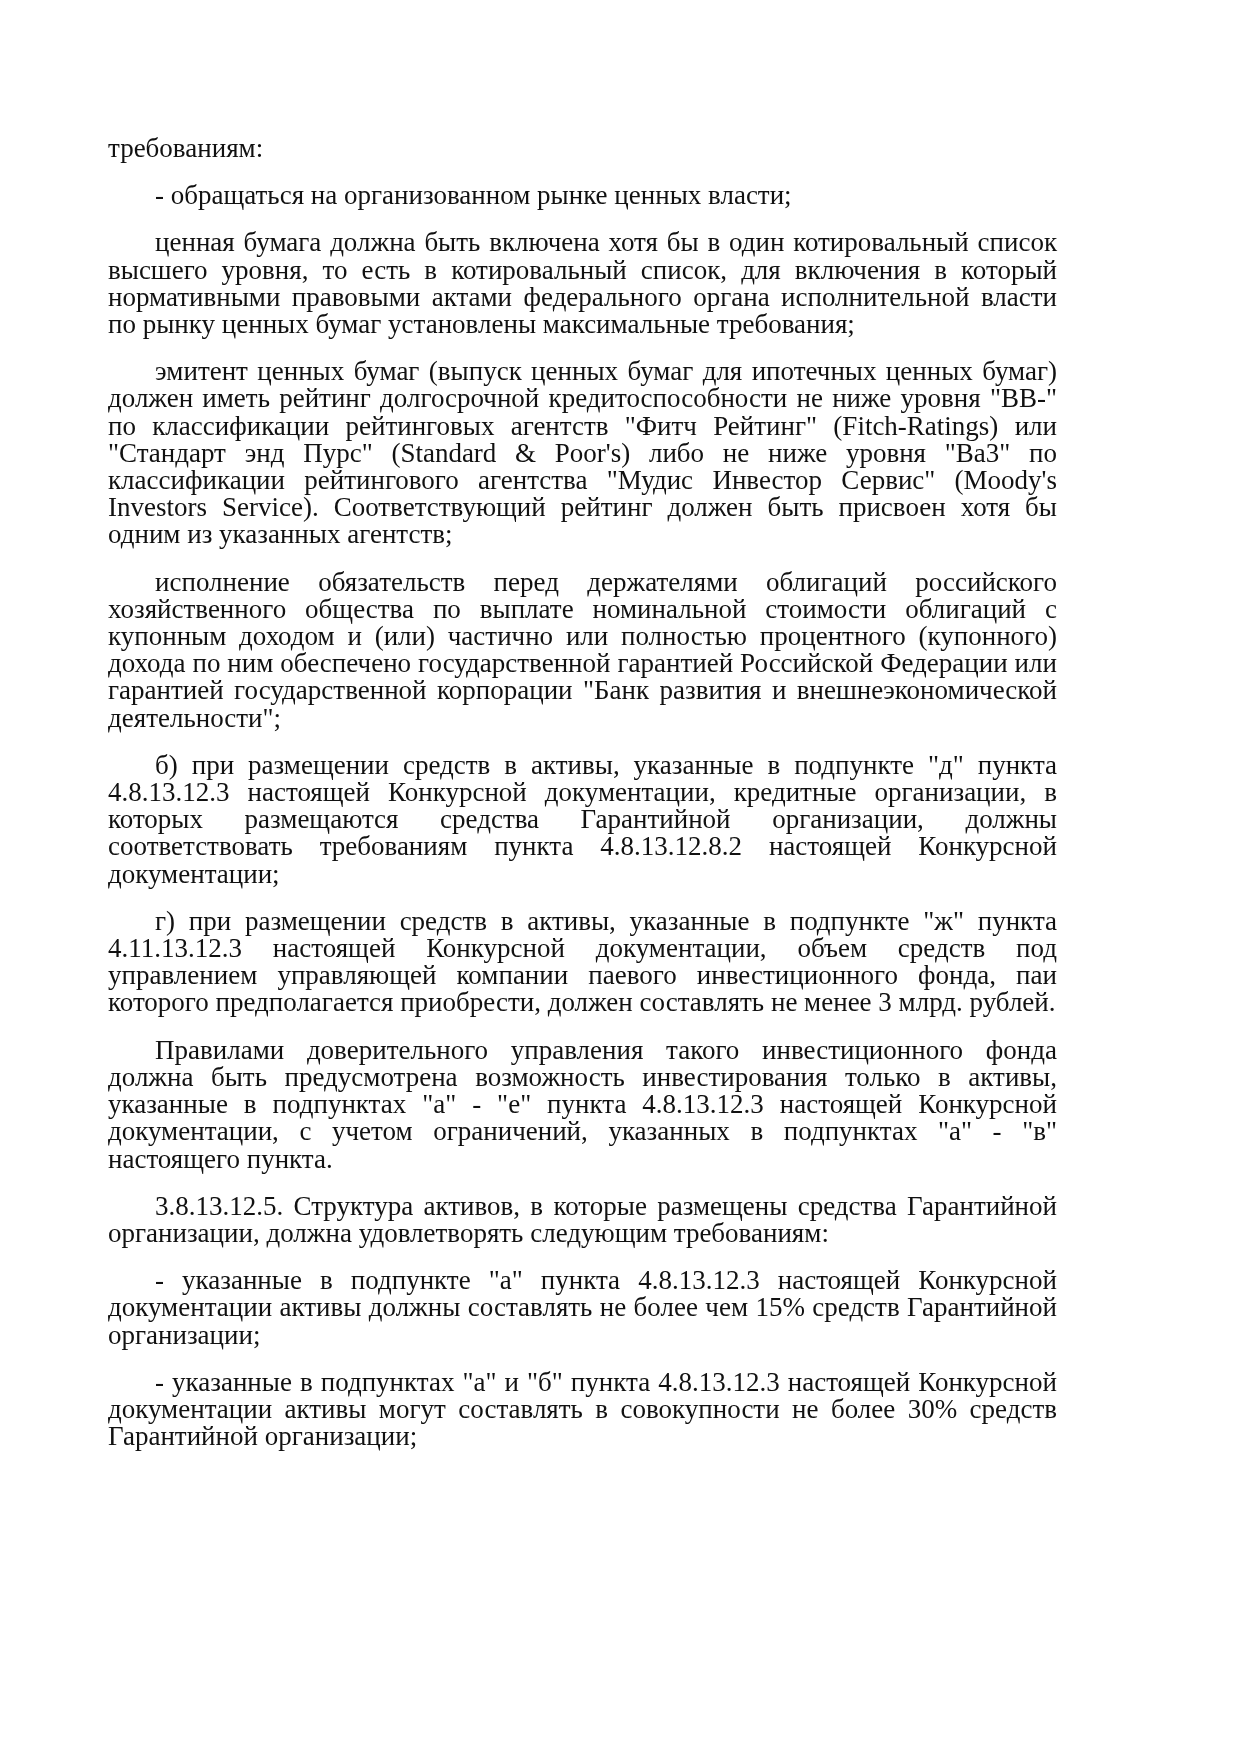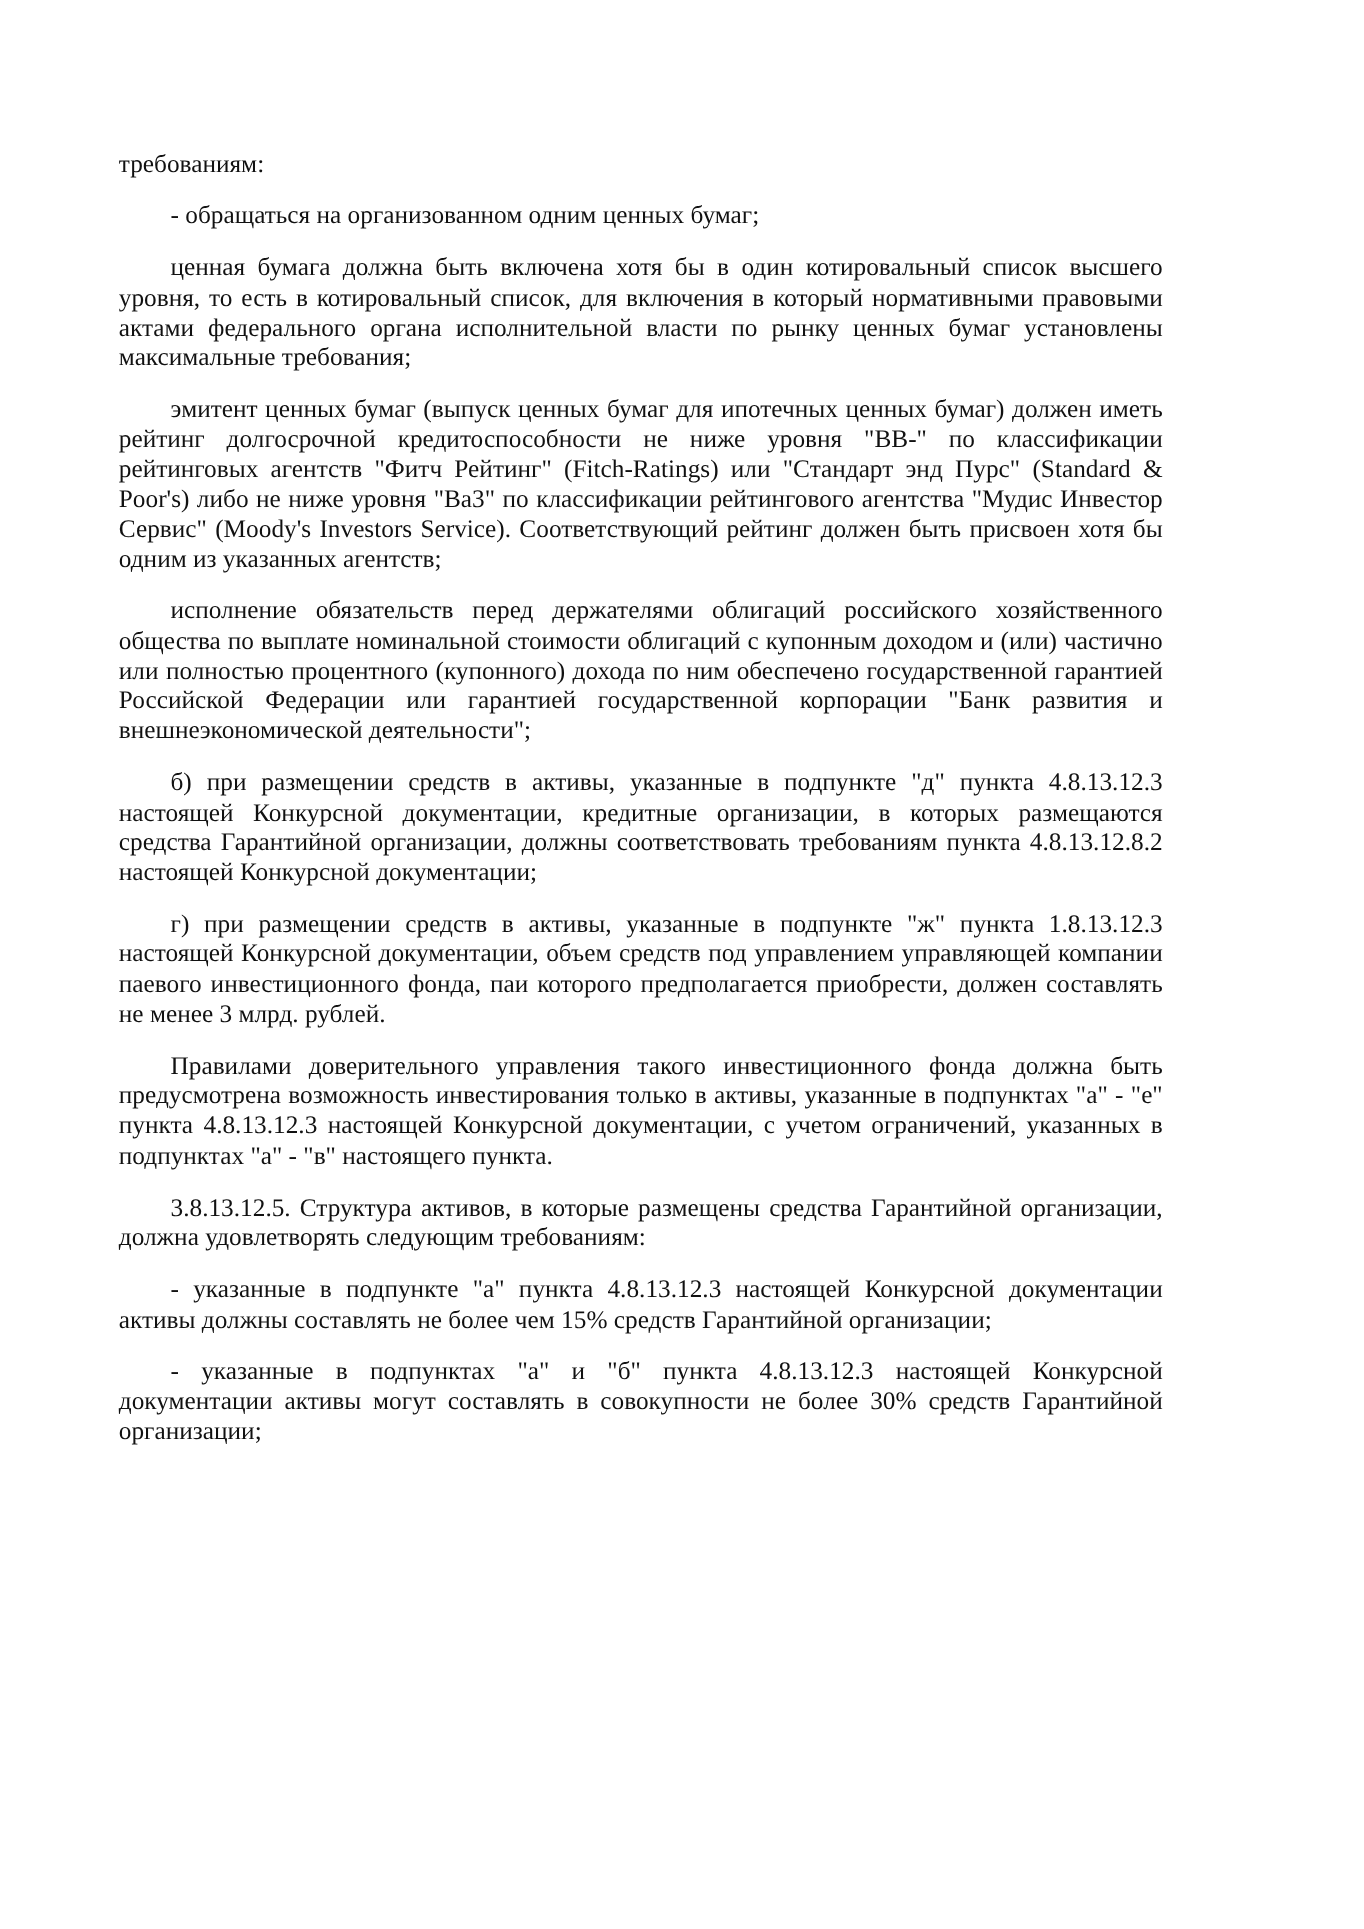--- a/index.html
+++ b/index.html
@@ -12,41 +12,41 @@
       height: 1754px;
       position: relative;
       overflow: hidden;
     }
     .page {
       position: absolute;
       left: 108px;
       top: 135px;
       width: 949px;
       font-family: "Liberation Serif", "DejaVu Serif", serif;
-      font-size: 23px;
+      font-size: 27px;
       line-height: 27.2px;
       color: #111111;
     }
     .para {
       margin: 0 0 20px 0;
       text-align: justify;
       text-indent: 47px;
     }
     .para.noindent {
       text-indent: 0;
     }
   </style>
 </head>
 <body>
 
 <div class="page">
   <p class="para noindent">требованиям:</p>
-  <p class="para">- обращаться на организованном одним ценных бумаг;</p>
+  <p class="para">- обращаться на организованном рынке ценных власти;</p>
   <p class="para">ценная бумага должна быть включена хотя бы в один котировальный список высшего уровня, то есть в котировальный список, для включения в который нормативными правовыми актами федерального органа исполнительной власти по рынку ценных бумаг установлены максимальные требования;</p>
   <p class="para">эмитент ценных бумаг (выпуск ценных бумаг для ипотечных ценных бумаг) должен иметь рейтинг долгосрочной кредитоспособности не ниже уровня "ВВ-" по классификации рейтинговых агентств "Фитч Рейтинг" (Fitch-Ratings) или "Стандарт энд Пурс" (Standard &amp; Poor's) либо не ниже уровня "Ва3" по классификации рейтингового агентства "Мудис Инвестор Сервис" (Moody's Investors Service). Соответствующий рейтинг должен быть присвоен хотя бы одним из указанных агентств;</p>
   <p class="para">исполнение обязательств перед держателями облигаций российского хозяйственного общества по выплате номинальной стоимости облигаций с купонным доходом и (или) частично или полностью процентного (купонного) дохода по ним обеспечено государственной гарантией Российской Федерации или гарантией государственной корпорации "Банк развития и внешнеэкономической деятельности";</p>
   <p class="para">б) при размещении средств в активы, указанные в подпункте "д" пункта 4.8.13.12.3 настоящей Конкурсной документации, кредитные организации, в которых размещаются средства Гарантийной организации, должны соответствовать требованиям пункта 4.8.13.12.8.2 настоящей Конкурсной документации;</p>
-  <p class="para">г) при размещении средств в активы, указанные в подпункте "ж" пункта 1.8.13.12.3 настоящей Конкурсной документации, объем средств под управлением управляющей компании паевого инвестиционного фонда, паи которого предполагается приобрести, должен составлять не менее 3 млрд. рублей.</p>
+  <p class="para">г) при размещении средств в активы, указанные в подпункте "ж" пункта 4.11.13.12.3 настоящей Конкурсной документации, объем средств под управлением управляющей компании паевого инвестиционного фонда, паи которого предполагается приобрести, должен составлять не менее 3 млрд. рублей.</p>
   <p class="para">Правилами доверительного управления такого инвестиционного фонда должна быть предусмотрена возможность инвестирования только в активы, указанные в подпунктах "а" - "е" пункта 4.8.13.12.3 настоящей Конкурсной документации, с учетом ограничений, указанных в подпунктах "а" - "в" настоящего пункта.</p>
   <p class="para">3.8.13.12.5. Структура активов, в которые размещены средства Гарантийной организации, должна удовлетворять следующим требованиям:</p>
   <p class="para">- указанные в подпункте "а" пункта 4.8.13.12.3 настоящей Конкурсной документации активы должны составлять не более чем 15% средств Гарантийной организации;</p>
   <p class="para">- указанные в подпунктах "а" и "б" пункта 4.8.13.12.3 настоящей Конкурсной документации активы могут составлять в совокупности не более 30% средств Гарантийной организации;</p>
 </div>
 
 </body></html>

